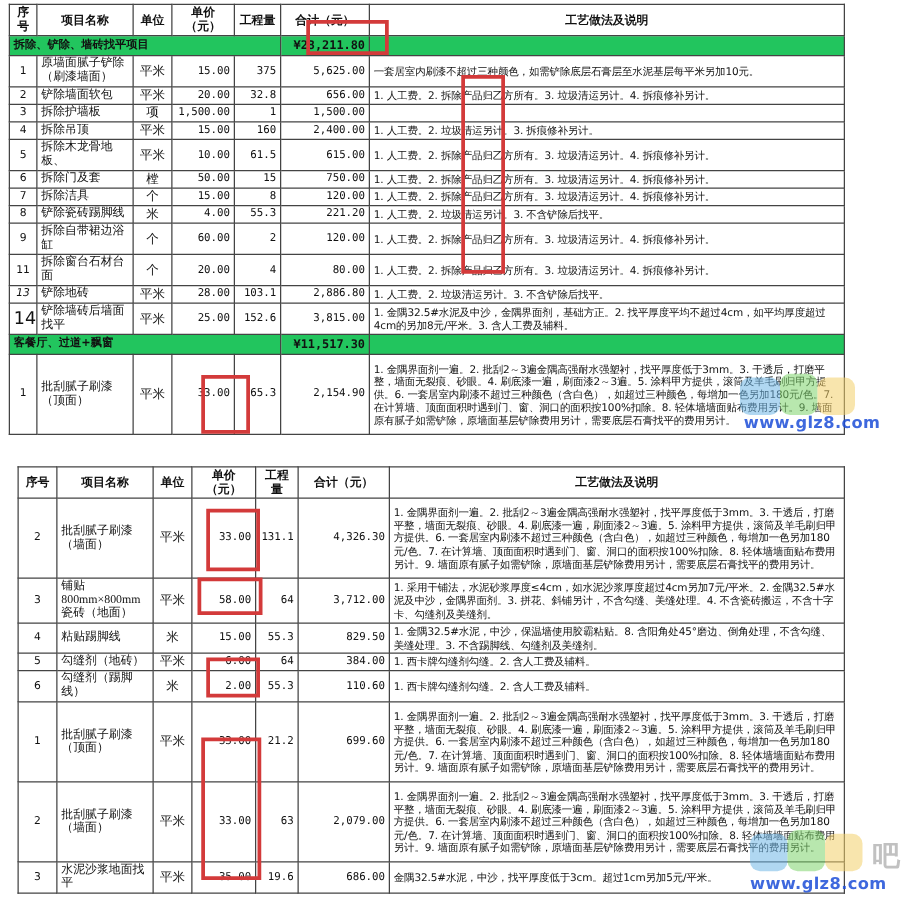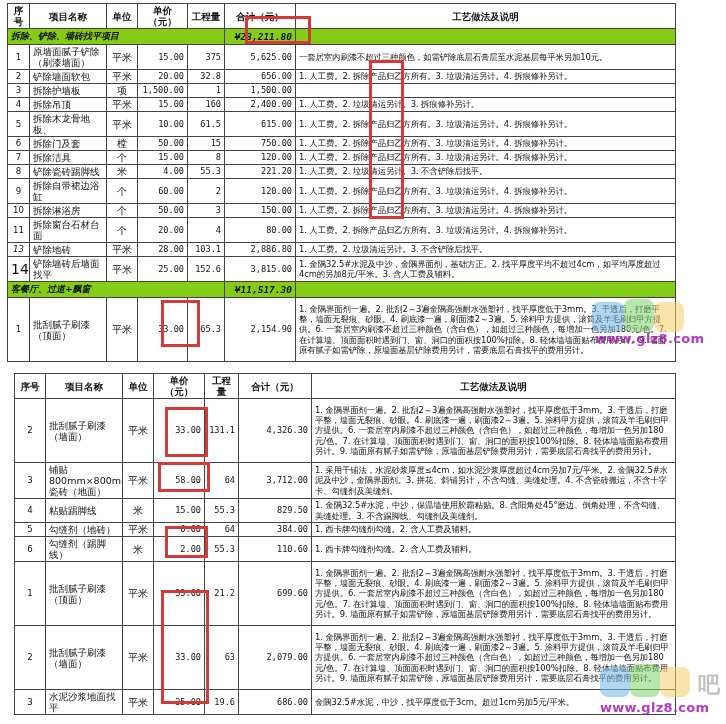--- a/index.html
+++ b/index.html
@@ -1,29 +1,29 @@
 <!DOCTYPE html>
 <html><head>
 <meta charset="utf-8">
 <style>
   html,body{margin:0;padding:0;background:#fff;}
   body{width:726px;height:724px;overflow:hidden;position:relative;font-family:"DejaVu Sans","Liberation Sans",sans-serif;color:#111;}
   table{border-collapse:collapse;table-layout:fixed;position:absolute;background:#fff;}
   td,th{border:1px solid #444;font-size:9px;line-height:11px;padding:1px 3px;vertical-align:middle;overflow:hidden;}
   th{font-weight:bold;text-align:center;height:14px;font-size:9.5px;}
-  .sec td{background:#84cc16;font-weight:bold;height:13px;font-style:italic;}
+  .sec td{background:#22c55e;font-weight:bold;height:13px;}
   .c{text-align:center;} .l{text-align:left;}
-  .name{font-size:9.5px;line-height:11px;}
+  .name{font-size:9.5px;line-height:11px;font-family:Liberation Serif, serif;}
   .unit{font-size:10px;text-align:center;}
   .desc{font-size:8.4px;line-height:10.2px;letter-spacing:-0.1px;}
   .num{font-family:"DejaVu Sans Mono","Liberation Mono",monospace;font-size:8.6px;text-align:right;}
   .box{position:absolute;border:3px solid #d33a3a;box-sizing:border-box;pointer-events:none;}
   .wm{position:absolute;pointer-events:none;}
   .wm .blob{position:absolute;border-radius:8px;opacity:.55;}
-  .wm .url{position:absolute;font-family:"DejaVu Sans",sans-serif;font-weight:bold;font-size:13px;color:#a21caf;white-space:nowrap;letter-spacing:0.3px;opacity:.85;}
+  .wm .url{position:absolute;font-family:"DejaVu Sans",sans-serif;font-weight:bold;font-size:13px;color:#1d4ed8;white-space:nowrap;letter-spacing:0.3px;opacity:.85;}
   .wm .ba{position:absolute;font-size:22px;color:#999;opacity:.6;font-weight:bold;}
 </style>
 </head>
 <body>
 
 <table style="left:7px;top:3px;width:669px;">
   <colgroup>
     <col style="width:22px">
       <col style="width:77px">
       <col style="width:31px">
@@ -124,29 +124,20 @@
       <tr style="height: 14px;">
         <td class="c num-no" style="text-align:center;font-size:8.6px;">9</td>
         <td class="name">拆除自带裙边浴缸</td>
         <td class="unit">个</td>
         <td class="num">60.00</td>
         <td class="num">2</td>
         <td class="num">120.00</td>
         <td class="desc">1. 人工费。2. 拆除产品归乙方所有。3. 垃圾清运另计。4. 拆痕修补另计。</td>
       </tr>
       <tr style="height: 14px;">
-        <td class="c num-no" style="text-align:center;font-size:8.6px;">10</td>
-        <td class="name">拆除淋浴房</td>
-        <td class="unit">个</td>
-        <td class="num">50.00</td>
-        <td class="num">3</td>
-        <td class="num">150.00</td>
-        <td class="desc">1. 人工费。2. 拆除产品归乙方所有。3. 垃圾清运另计。4. 拆痕修补另计。</td>
-      </tr>
-      <tr style="height: 14px;">
         <td class="c num-no" style="text-align:center;font-size:8.6px;margin-left:31px;">11</td>
         <td class="name">拆除窗台石材台面</td>
         <td class="unit">个</td>
         <td class="num">20.00</td>
         <td class="num">4</td>
         <td class="num">80.00</td>
         <td class="desc">1. 人工费。2. 拆除产品归乙方所有。3. 垃圾清运另计。4. 拆痕修补另计。</td>
       </tr>
       <tr style="height: 14px;">
         <td class="c num-no" style="text-align:center;font-size:8.6px;font-style:italic;">13</td>

